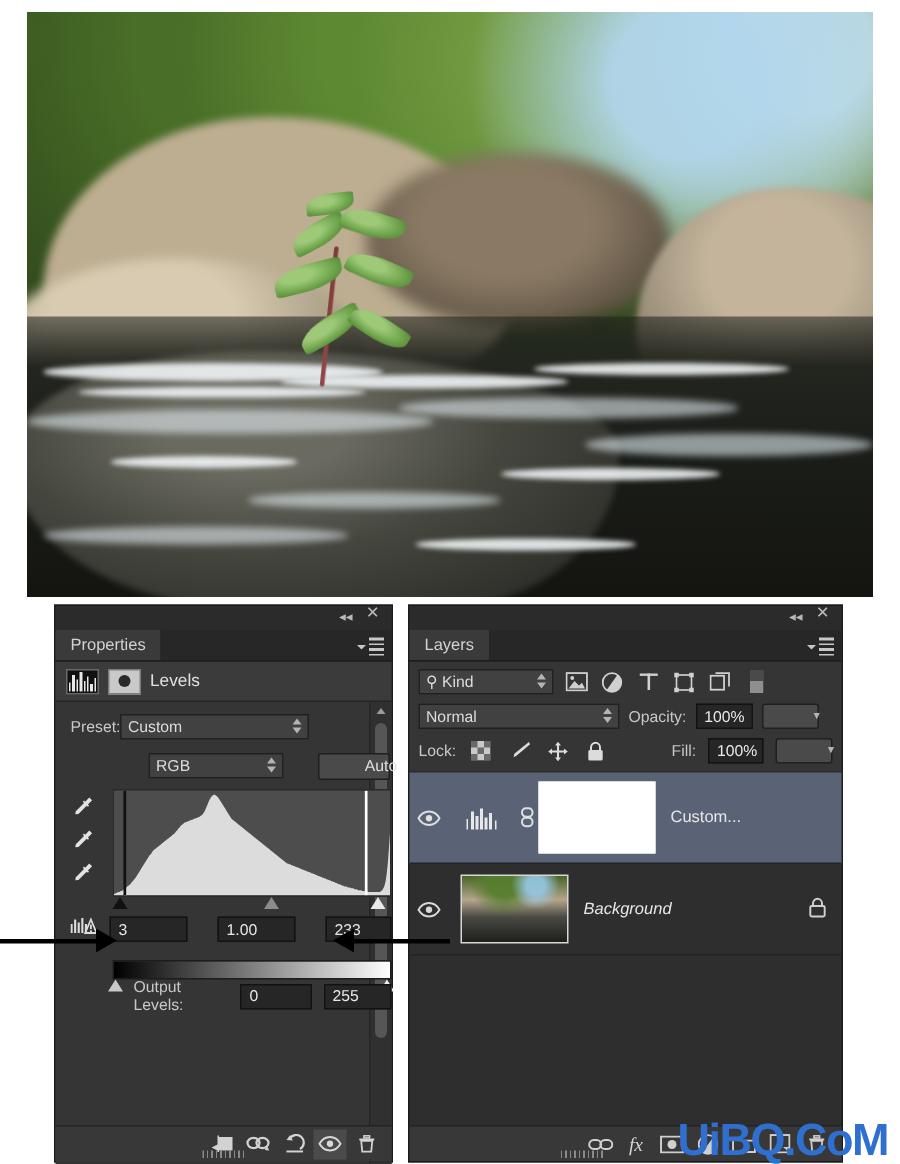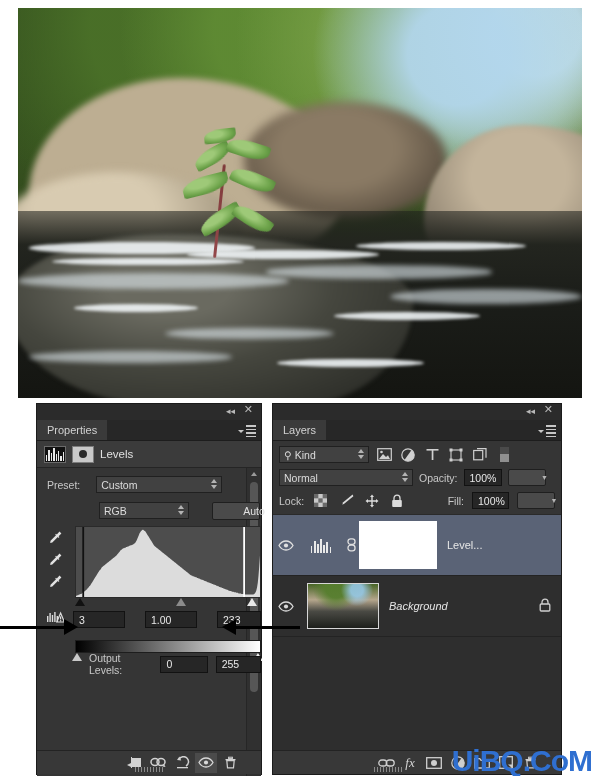--- a/index.html
+++ b/index.html
@@ -76,21 +76,21 @@
        display:flex;align-items:center;justify-content:center;box-sizing:border-box;border-radius:2px;padding-left:36px;}
 
   .histbox{position:absolute;background:#4d4d4d;border:1px solid #2a2a2a;box-sizing:border-box;overflow:hidden;}
   .histsvg{display:block;}
   .drop{position:absolute;width:14px;height:14px;}
   .tri-b{position:absolute;width:0;height:0;border-left:5px solid transparent;border-right:5px solid transparent;}
   .numfield{background:#262626;border:1px solid #121212;color:#e8e8e8;font-size:10.5px;height:17px;
        display:flex;align-items:center;padding-left:5px;box-sizing:border-box;}
   .gradbar{position:absolute;background:linear-gradient(90deg,#000,#fff);border:1px solid #1d1d1d;box-sizing:border-box;}
   .ftr{position:absolute;left:0;bottom:0;width:100%;height:24px;background:#383838;border-top:1px solid #232323;
-       display:flex;align-items:center;justify-content:flex-end;gap:2px;padding-right:20px;box-sizing:border-box;}
+       display:flex;align-items:center;justify-content:flex-end;gap:2px;padding-right:6px;box-sizing:border-box;}
   .ficon{width:22px;height:20px;display:flex;align-items:center;justify-content:center;color:#cfcfcf;font-size:11px;}
   .grip{position:absolute;left:50%;transform:translateX(-50%);bottom:2px;width:28px;height:5px;
         background:repeating-linear-gradient(90deg,#8a8a8a 0 1px,transparent 1px 3px);}
 
   
   .layers{left:272px;top:403px;width:288px;height:370px;}
   .lyr-ctl{background:#353535;padding:5px 6px;border-bottom:1px solid #2a2a2a;}
   .filt-ic{width:18px;height:16px;display:flex;align-items:center;justify-content:center;color:#d0d0d0;font-size:11px;}
   .lrow{height:60px;display:flex;align-items:center;border-bottom:1px solid #232323;position:relative;}
   .lrow.sel-row{background:#5a6376;}
@@ -188,21 +188,21 @@
     <div class="props-body">
 
       <div class="scroll">
         <div class="ar up"></div>
         <div class="thumb"></div>
 
       </div>
 
       <div class="row" style="position:absolute;left:10px;top:8px;">
         <span class="lab">Preset:</span>
-        <div class="sel" style="width:126px;margin-left:16px;">
+        <div class="sel" style="width:126px;margin-left:0;">
           <span>Custom</span>
           <span class="sp">
               <i class="u"></i>
               <i class="d"></i>
             </span>
         </div>
       </div>
 
       <div class="sel" style="position:absolute;left:62px;top:34px;width:90px;">
         <span>RGB</span>
@@ -470,21 +470,21 @@
         <i style="width:1.8px;height:11px;background:#e8e8e8;display:block;"></i>
         <i style="width:1.8px;height:6px;background:#e8e8e8;display:block;"></i>
       </div>
       <div style="width:16px;display:flex;align-items:center;justify-content:center;">
         <svg width="9" height="14" viewBox="0 0 9 14">
             <rect x="1" y="0.8" width="7" height="5.6" rx="2.6" fill="none" stroke="#e0e0e0" stroke-width="1.3"></rect>
             <rect x="1" y="7.2" width="7" height="5.6" rx="2.6" fill="none" stroke="#e0e0e0" stroke-width="1.3"></rect>
           </svg>
       </div>
       <div class="thumbw" style="width:78px;height:48px;border:2px solid #ffffff;background:#ffffff;"></div>
-      <span class="lname">Level...</span>
+      <span class="lname">Custom...</span>
     </div>
 
     <div class="lrow">
       <div class="eye">
         <svg width="16" height="11" viewBox="0 0 16 11">
             <path d="M1 5.5C3 2 5.5 1 8 1s5 1 7 4.5C13 9 10.5 10 8 10S3 9 1 5.5z" fill="none" stroke="#d8d8d8" stroke-width="1.3"></path>
             <circle cx="8" cy="5.5" r="2.1" fill="#d8d8d8"></circle>
           </svg>
       </div>
       <div class="thumbw" style="margin-left:8px;width:72px;height:46px;">

